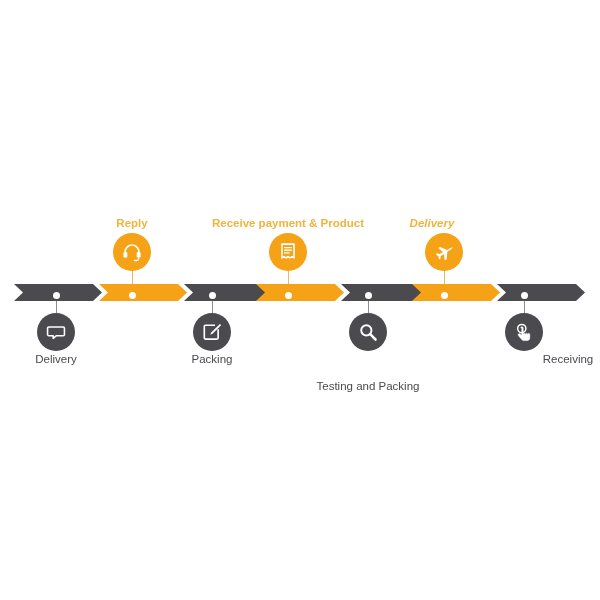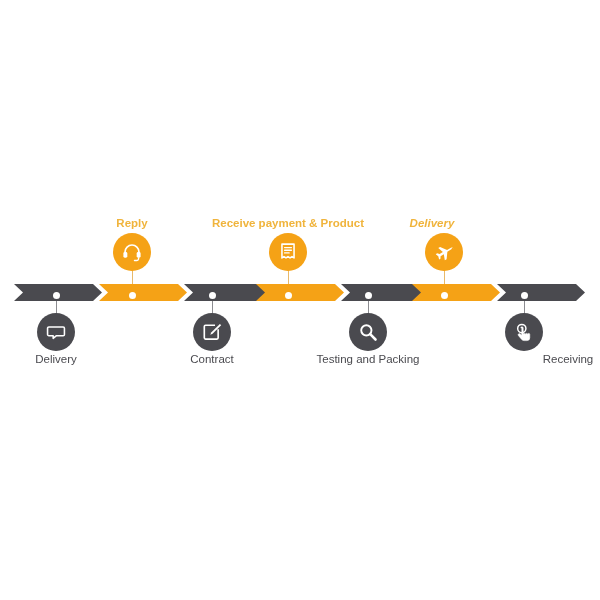--- a/index.html
+++ b/index.html
@@ -128,41 +128,41 @@
       </div>
       <div class="label top" style="left: 132px;">Reply</div>
       <div class="leader" style="left: 212px; top: 296px; height: 18px;"></div>
       <div class="bar-dot" style="left: 212px; z-index: 5;"></div>
       <div class="node bottom" style="left: 193px; top: 313px;">
         <svg width="22" height="22" viewBox="0 0 24 24">
       <path d="M15.3 4.6H4.9A1.3 1.3 0 0 0 3.6 5.9v12.5a1.3 1.3 0 0 0 1.3 1.3h12.5a1.3 1.3 0 0 0 1.3-1.3V9" fill="none" stroke="#ffffff" stroke-width="1.8" stroke-linejoin="round"></path>
       <path d="M20.6 3.2 22 4.6 12.6 14l-2.4.9.9-2.4z" fill="#ffffff"></path>
     </svg>
       </div>
-      <div class="label bottom" style="left: 212px;">Contract</div>
+      <div class="label bottom" style="left: 212px;">Packing</div>
       <div class="leader amber" style="left: 288px; top: 270px; height: 22px;"></div>
       <div class="bar-dot" style="left: 288px; z-index: 5;"></div>
       <div class="node top" style="left: 269px; top: 233px;">
         <svg width="22" height="22" viewBox="0 0 24 24">
       <path d="M5.4 3.4h13.2v15.1l-2.2-1.5-2.2 1.5-2.2-1.5-2.2 1.5-2.2-1.5-2.2 1.5z" fill="none" stroke="#ffffff" stroke-width="1.7" stroke-linejoin="round"></path>
       <line x1="8.3" y1="7.2" x2="15.7" y2="7.2" stroke="#ffffff" stroke-width="1.5" stroke-linecap="round"></line>
       <line x1="8.3" y1="10.1" x2="15.7" y2="10.1" stroke="#ffffff" stroke-width="1.5" stroke-linecap="round"></line>
       <line x1="8.3" y1="13" x2="13.2" y2="13" stroke="#ffffff" stroke-width="1.5" stroke-linecap="round"></line>
     </svg>
       </div>
       <div class="label top" style="left: 288px;">Receive payment &amp; Product</div>
       <div class="leader" style="left: 368px; top: 296px; height: 18px;"></div>
       <div class="bar-dot" style="left: 368px; z-index: 5;"></div>
       <div class="node bottom" style="left: 349px; top: 313px;">
         <svg width="22" height="22" viewBox="0 0 24 24">
       <circle cx="10.2" cy="10.2" r="5.6" fill="none" stroke="#ffffff" stroke-width="2.1"></circle>
       <line x1="14.4" y1="14.4" x2="20.2" y2="20.2" stroke="#ffffff" stroke-width="2.8" stroke-linecap="round"></line>
     </svg>
       </div>
-      <div class="label bottom" style="left: 368px;">Testing and Packing</div>
+      <div class="label bottom" style="left: 368px; margin-top: 27px;">Testing and Packing</div>
       <div class="leader amber" style="left: 444px; top: 270px; height: 22px;"></div>
       <div class="bar-dot" style="left: 444px; z-index: 5;"></div>
       <div class="node top" style="left: 425px; top: 233px;">
         <svg width="23" height="23" viewBox="0 0 24 24">
       <path d="M21.4 7.8a1.9 1.9 0 0 0-2.6-.7l-4.1 2.4-7.3-3.2-1.9 1.1 4.8 4.2-3.4 2-2.6-.7-1.4.8 2.6 2.3.9 3.3 1.4-.8.1-2.7 3.4-2 1 6.3 1.9-1.1.8-7.9 4.1-2.4a1.9 1.9 0 0 0 .3-2.2z" fill="#ffffff"></path>
     </svg>
       </div>
       <div class="label top" style="left: 432px; font-style: italic;">Delivery</div>
       <div class="leader" style="left: 524px; top: 296px; height: 18px;"></div>
       <div class="bar-dot" style="left: 524px; z-index: 5;"></div>

